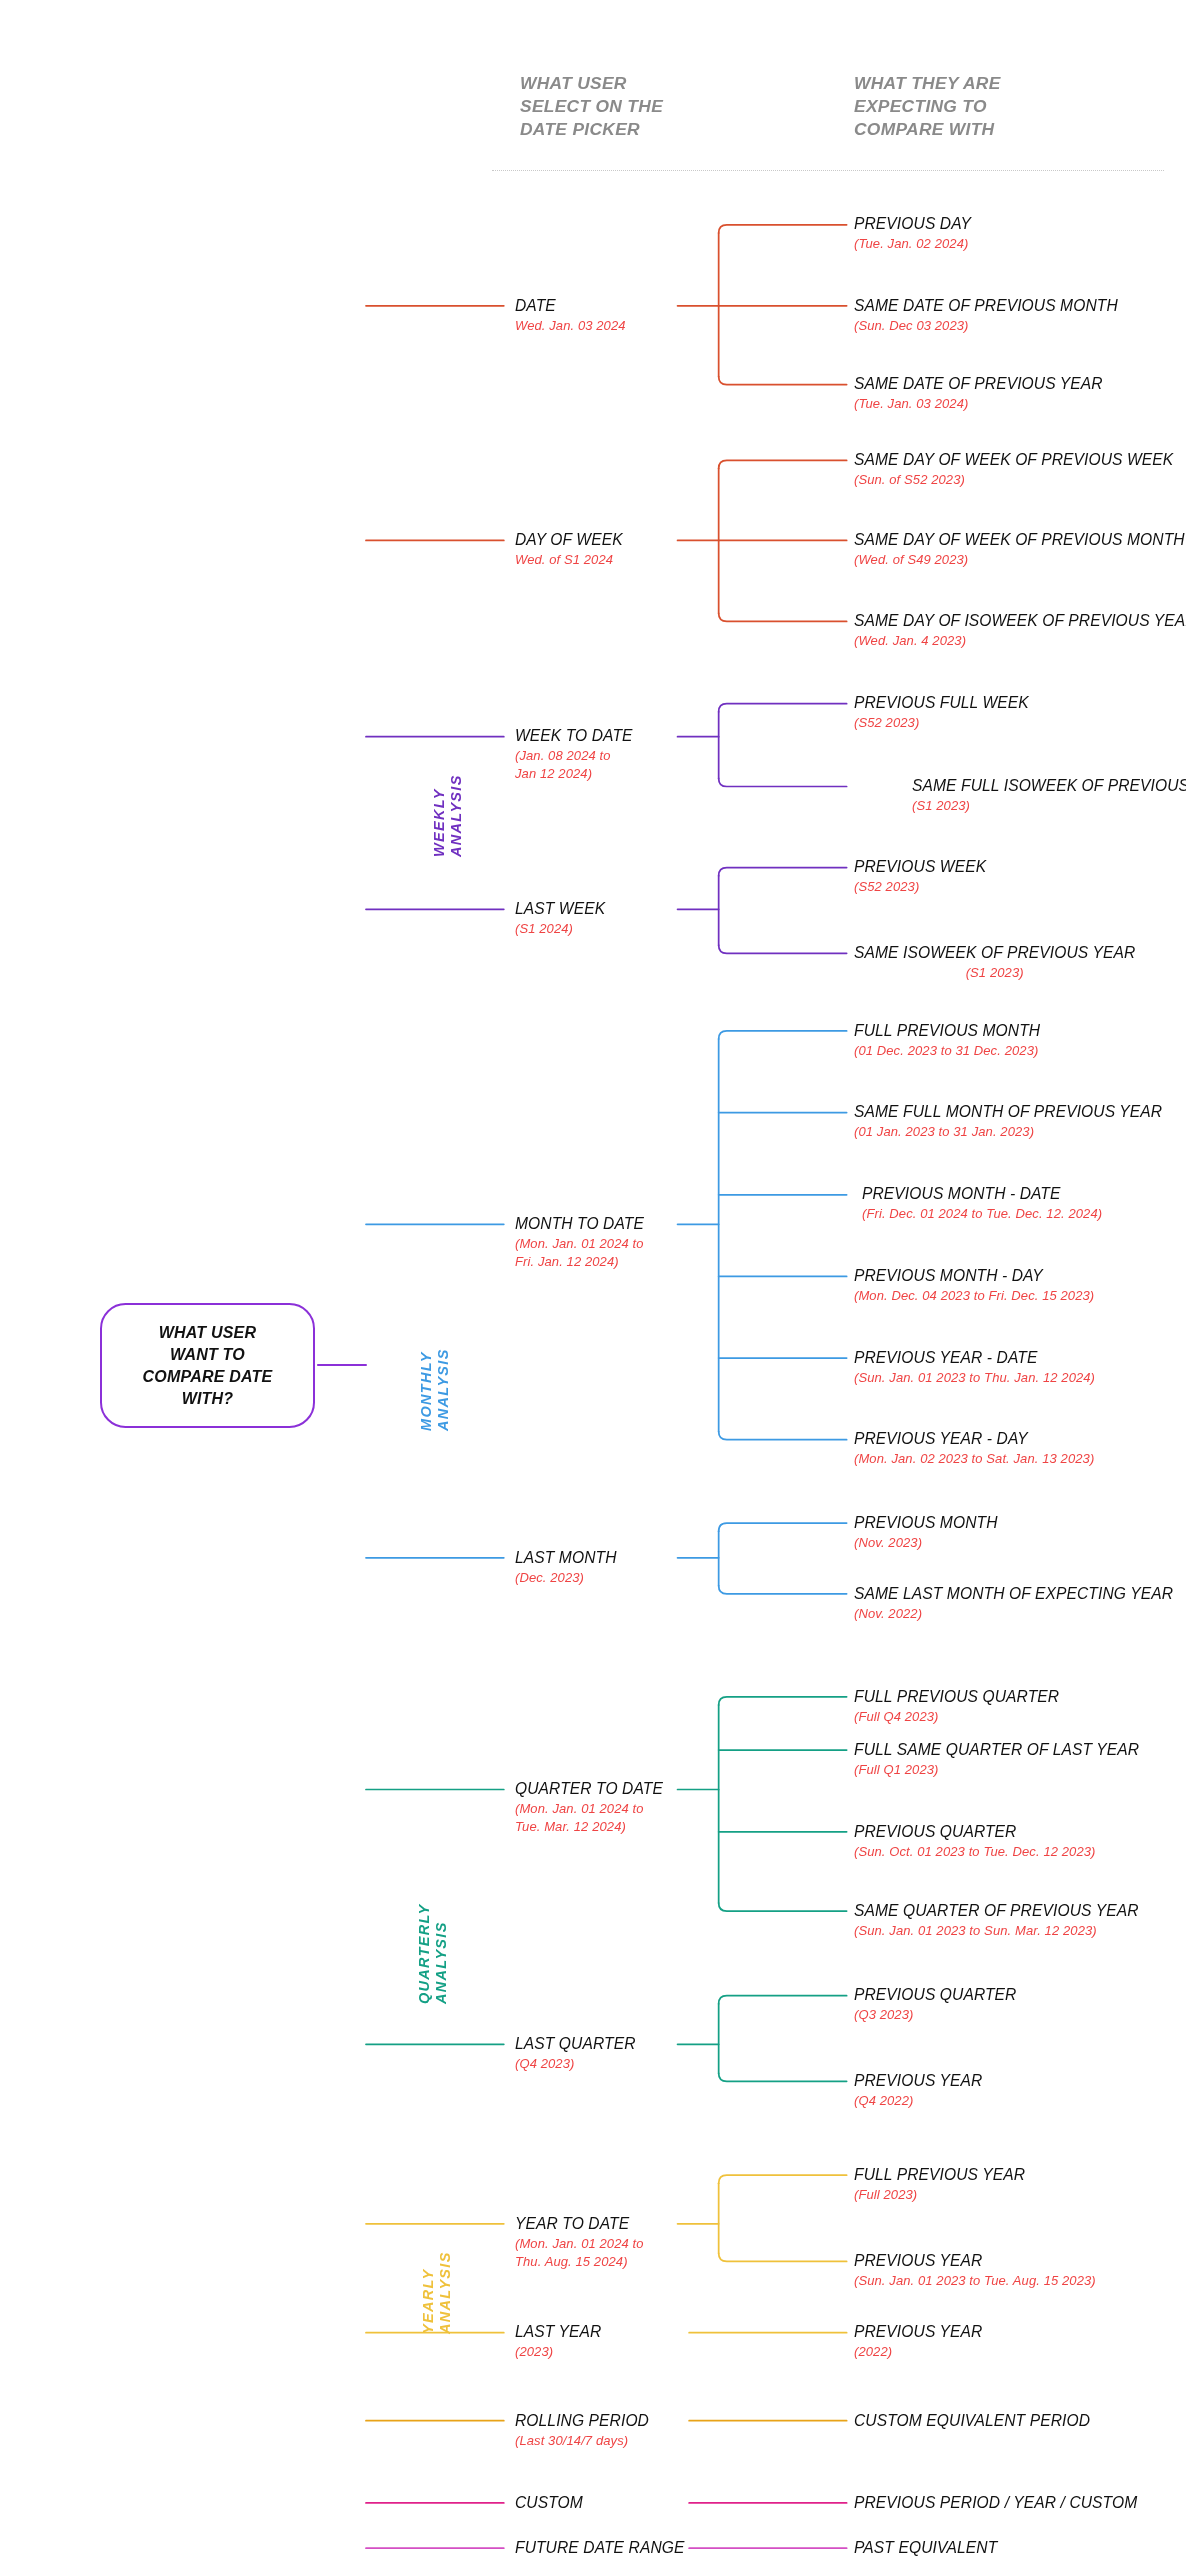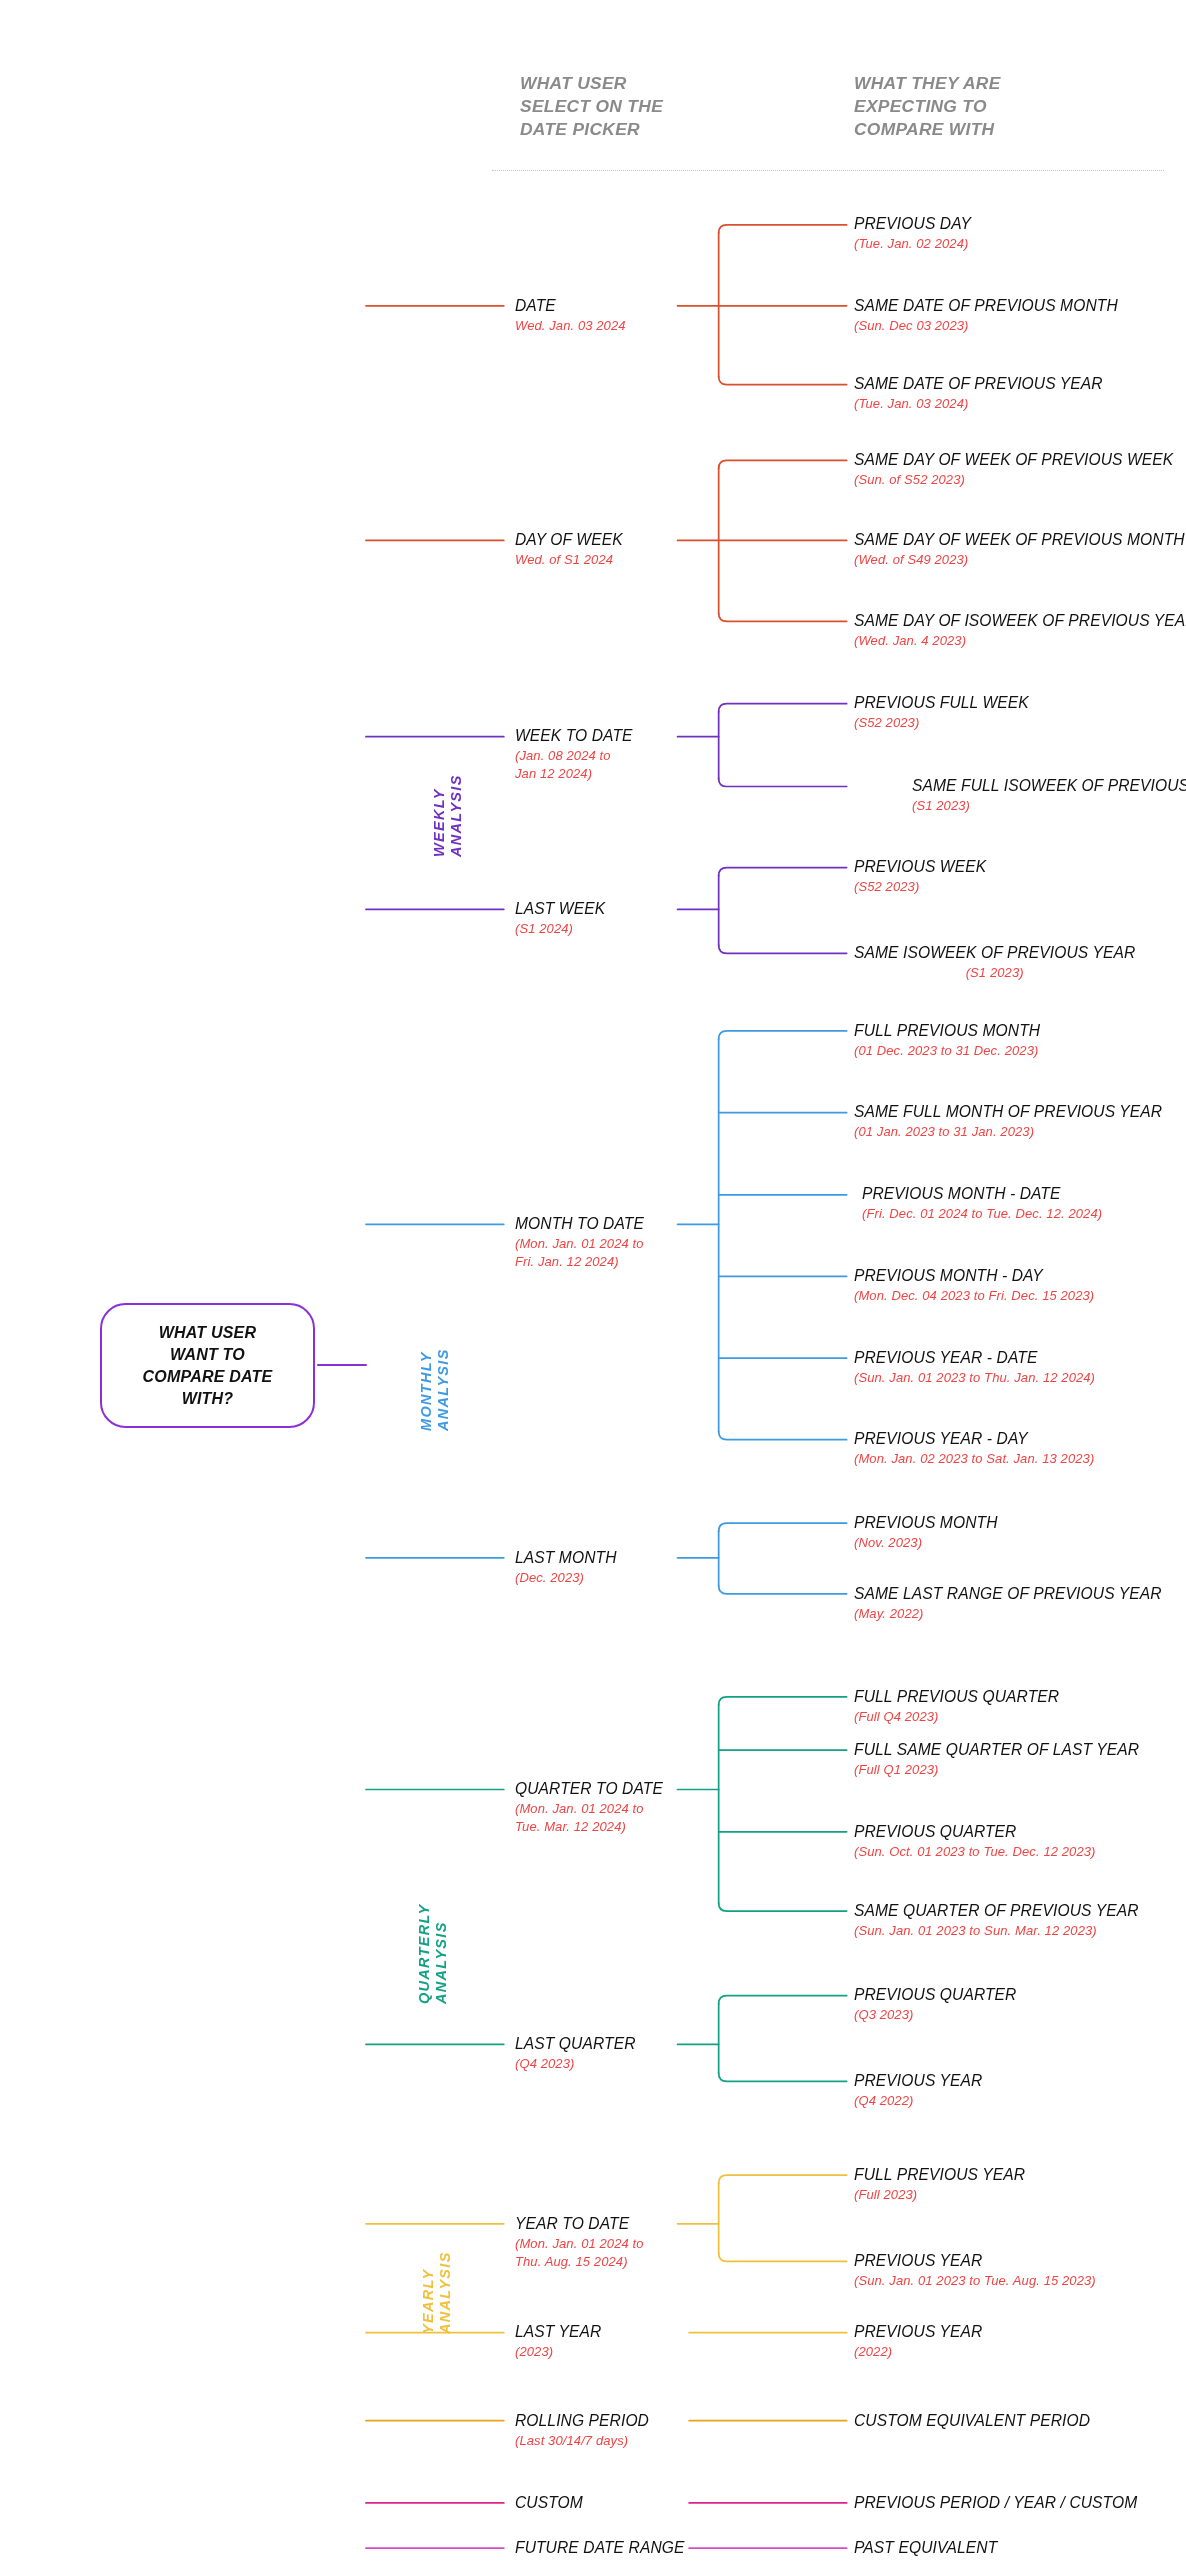--- a/index.html
+++ b/index.html
@@ -273,22 +273,22 @@
       </div>
       <div class="node mid" style="left: 515px; top: 1549px;">
         <div class="ttl">LAST MONTH</div>
         <div class="sub">(Dec. 2023)</div>
       </div>
       <div class="node right" style="left: 854px; top: 1514px;">
         <div class="ttl">PREVIOUS MONTH</div>
         <div class="sub">(Nov. 2023)</div>
       </div>
       <div class="node right" style="left: 854px; top: 1585px;">
-        <div class="ttl">SAME LAST RANGE OF PREVIOUS YEAR</div>
-        <div class="sub">(May. 2022)</div>
+        <div class="ttl">SAME LAST MONTH OF EXPECTING YEAR</div>
+        <div class="sub">(Nov. 2022)</div>
       </div>
       <div class="node mid" style="left: 515px; top: 1780px;">
         <div class="ttl">QUARTER TO DATE</div>
         <div class="sub">(Mon. Jan. 01 2024 to
 Tue. Mar. 12 2024)</div>
       </div>
       <div class="node right" style="left: 854px; top: 1688px;">
         <div class="ttl">FULL PREVIOUS QUARTER</div>
         <div class="sub">(Full Q4 2023)</div>
       </div>

